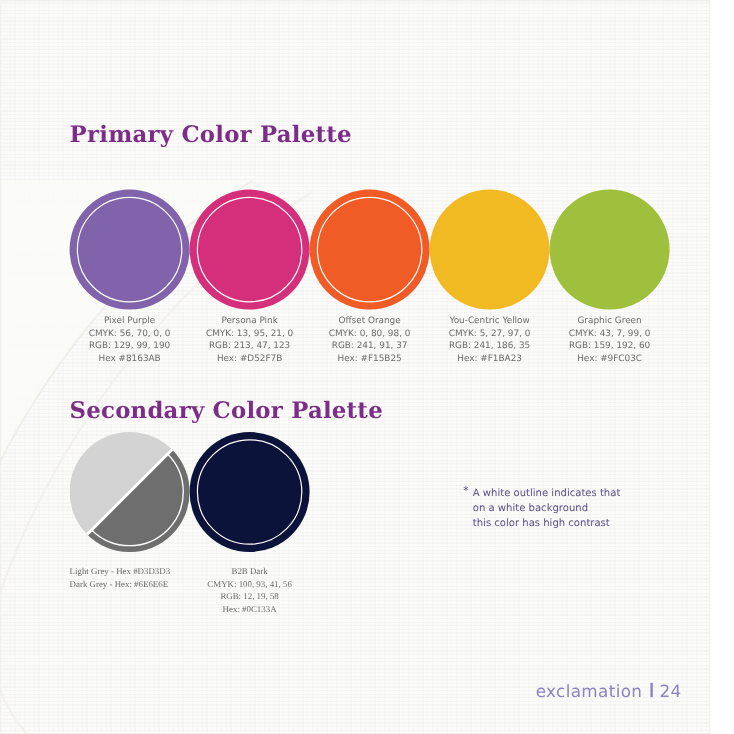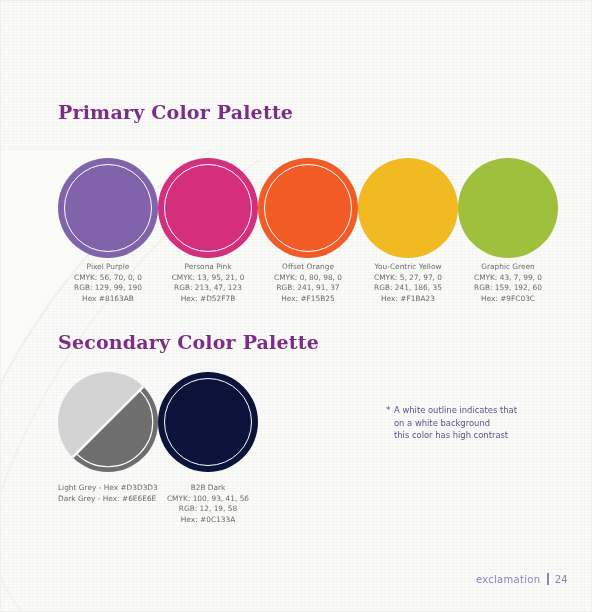--- a/index.html
+++ b/index.html
@@ -73,21 +73,21 @@
   #primary-heading  { top: 101px; }
   #secondary-heading{ top: 331px; }
 
   
   .swatch-row {
     position: absolute;
     left: 58px;
     display: flex;
   }
   #primary-row   { top: 158px; }
-  #secondary-row { top: 372px; }
+  #secondary-row { top: 360px; font-family: Liberation Serif, serif; }
 
   .swatch {
     width: 100px;
     margin-right: 0px;
     position: relative;
   }
   .swatch + .swatch { margin-left: 0px; }
 
   .circle-wrap {
     width: 100px;
@@ -150,24 +150,24 @@
     margin-left: 8px;
     display: block;
   }
 
   
   #footer {
     position: absolute;
     right: 24px;
     bottom: 27px;
     color: #8d84bd;
-    font-size: 10px;
+    font-size: 14px;
     letter-spacing: 0.3px;
     display: flex;
-    align-items: flex-end;
+    align-items: flex-start;
   }
   #footer .brand { margin-right: 7px; }
   #footer .bar {
     display: inline-block;
     width: 1.3px;
     height: 12px;
     background: #8d84bd;
     margin-right: 6px;
   }
 </style>

